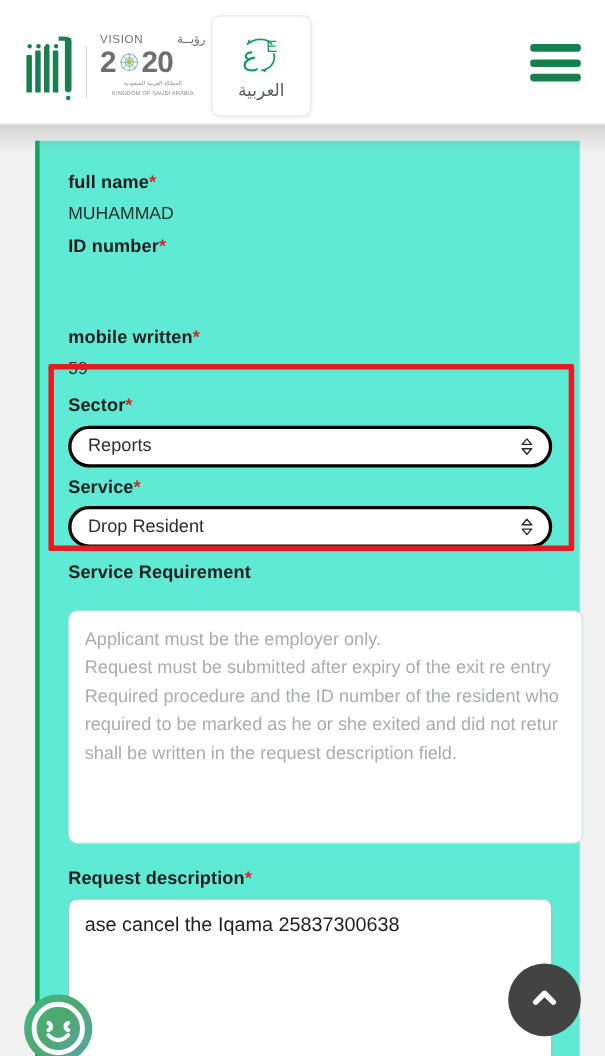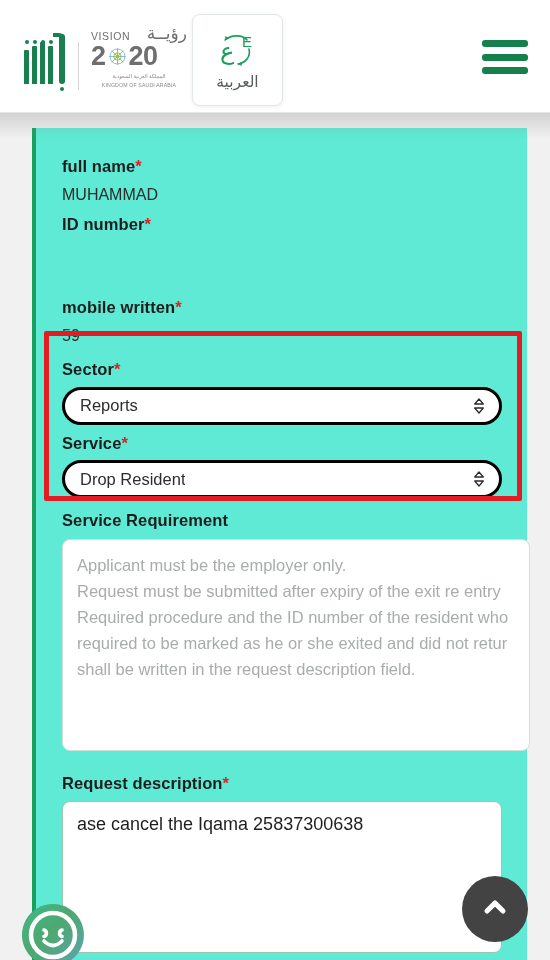--- a/index.html
+++ b/index.html
@@ -103,21 +103,21 @@
   }
   .vision-top {
     display: flex;
     align-items: flex-end;
     justify-content: space-between;
     font-size: 10.5px;
     letter-spacing: 0.6px;
     color: #6e6e6e;
     margin-bottom: 1px;
   }
-  .vision-top .ar { font-size: 17px; color: #6e6e6e; }
+  .vision-top .ar { font-size: 11px; color: #6e6e6e; }
   .vision-2030 {
     display: flex;
     align-items: center;
     font-size: 27px;
     font-weight: 700;
     letter-spacing: -0.5px;
     color: #6e6e6e;
     height: 28px;
   }
   .vision-rosette {
@@ -275,21 +275,21 @@
     width: 478px;
     height: 170px;
     border: 5px solid #e31b23;
     border-radius: 2px;
     z-index: 20;
     pointer-events: none;
   }
 
   
   .textarea-box {
-    margin-top: 8px;
+    margin-top: 24px;
     width: 468px;
     height: 212px;
     border: 1px solid #cfe0d6;
     border-radius: 8px;
     background: #ffffff;
     padding: 12px 14px;
     overflow: hidden;
   }
   .ta-line {
     font-size: 16.5px;

